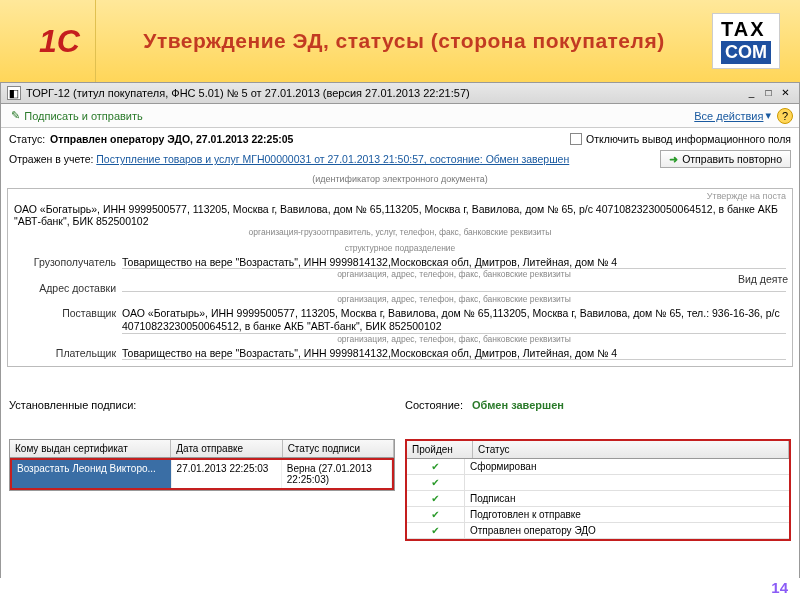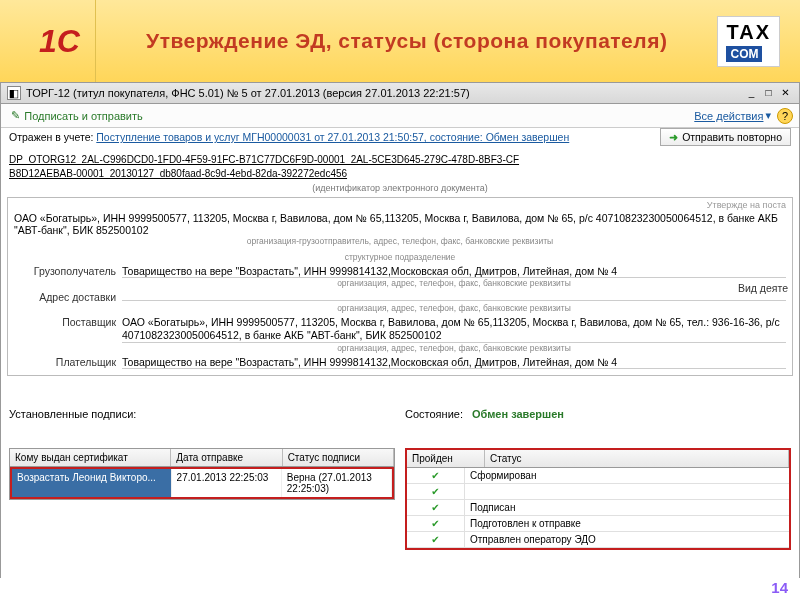--- a/index.html
+++ b/index.html
@@ -30,21 +30,21 @@
     line-height: 1.25;
     letter-spacing: 0.5px;
   }
   .logo-taxcom {
     margin-right: 20px;
     background: #fff;
     padding: 4px 8px;
     border: 1px solid #ccc;
   }
   .logo-taxcom .tax { font-size: 20px; font-weight: bold; color: #000; letter-spacing: 2px; }
-  .logo-taxcom .com { background: #1e50a0; color: #fff; font-size: 12px; font-weight: bold; padding: 1px 4px; display: inline-block; }
+  .logo-taxcom .com { background: #1e50a0; color: #fff; font-size: 18px; font-weight: bold; padding: 1px 4px; display: inline-block; }
   
   .window {
     background: #f5f5f5;
     border: 1px solid #999;
     height: 496px;
   }
   .titlebar {
     background: linear-gradient(180deg, #e8e8e8, #d8d8d8);
     border-bottom: 1px solid #999;
     padding: 3px 6px;
@@ -109,29 +109,29 @@
   
   .signatures-section { display:flex; gap:10px; padding:6px 8px; }
   .sig-left { flex:1; }
   .sig-right { flex:1; }
   .sec-title { font-size:11px; margin-bottom:3px;margin-top:24px; }
   .sec-state { margin-left:6px; color:#2a7a2a; }
   
   .table { border:1px solid #999; font-size:10px; width:100%;margin-top:28px; }
   .th-row { display:flex; background:linear-gradient(#f8f8f8,#e8e8e8); border-bottom:1px solid #999; }
   .th { padding:3px 5px; border-right:1px solid #bbb; }
-  .td-row { display:flex;justify-content:center; }
+  .td-row { display:flex; }
   .td { padding:3px 5px; border-right:1px solid #eee; }
   .sig-table .th:nth-child(1){width:42%;} .sig-table .th:nth-child(2){width:29%;} .sig-table .th:nth-child(3){width:29%;}
   .sig-table .td:nth-child(1){width:42%;} .sig-table .td:nth-child(2){width:29%;} .sig-table .td:nth-child(3){width:29%;}
   .sig-table .td-row { background:#3a6ea5; color:#fff; border:2px solid #c41e1e; }
   .sig-table .td:nth-child(2), .sig-table .td:nth-child(3){ background:#fff; color:#000; }
   
   .state-table { border:2px solid #c41e1e; }
-  .state-table .th:nth-child(1){width:78px;} .state-table .th:nth-child(2){flex:1;}
+  .state-table .th:nth-child(1){width:66px;} .state-table .th:nth-child(2){flex:1;}
   .state-row { display:flex; border-bottom:1px solid #e0e0e0; }
   .state-row .chk { width:58px; text-align:center; color:#2a9a2a; padding:2px; border-right:1px solid #e0e0e0; }
   .state-row .stxt { flex:1; padding:2px 5px; }
   
   .slide-num { position:absolute; bottom:4px; right:12px; color:#8b5cf6; font-size:15px; font-weight:bold; }
 </style>
 </head>
 <body>
 
 <div class="header">
@@ -159,43 +159,47 @@
       <span>✎</span>
       <span>Подписать и отправить</span>
     </div>
     <div class="spacer"></div>
     <span class="link">Все действия</span>
     <span style="color:#1a5aa0;margin-left:2px">▾</span>
     <div class="help">?</div>
   </div>
 
   <div class="body-area">
+    <div class="status-row">
+      <span class="lbl">Статус:</span>
+      <span class="val">Отправлен оператору ЭДО, 27.01.2013 22:25:05</span>
+      <div class="cb-wrap">
+        <div class="cb"></div>
+        <span>Отключить вывод информационного поля</span>
+      </div>
+    </div>
 
     <div class="status-row" style="padding-top:0">
       <div class="reflected" style="padding:0">
         <span>Отражен в учете:</span>
         <span class="link">Поступление товаров и услуг МГН00000031 от 27.01.2013 21:50:57, состояние: Обмен завершен</span>
       </div>
       <div class="spacer"></div>
       <div class="btn-resend">
         <span class="arrow-green">➜</span>
         <span>Отправить повторно</span>
       </div>
     </div>
 
-    <div class="docid">
-      <div>DP_OTORG12_2AL-C996DCD0-1FD0-4F59-91FC-B71C77DC6F9D-00001_2AL-5CE3D645-279C-478D-8BF3-CF</div>
-      <div>B8D12AEBAB-00001_20130127_db80faad-8c9d-4ebd-82da-392272edc456</div>
-    </div>
     <div class="docid-label">(идентификатор электронного документа)</div>
 
     <div class="panel">
       <div class="utv">Утвержде на поста</div>
       <div style="margin-top:10px">ОАО «Богатырь», ИНН 9999500577, 113205, Москва г, Вавилова, дом № 65,113205, Москва г, Вавилова, дом № 65, р/с 40710823230050064512, в банке АКБ "АВТ-банк", БИК 852500102</div>
-      <div class="small-gray">организация-грузоотправитель, адрес, телефон, факс, банковские реквизиты</div>
+      <div class="small-gray">организация-грузоотправитель, услуг, телефон, факс, банковские реквизиты</div>
       <div class="small-gray" style="margin-top:6px">структурное подразделение</div>
       <div class="right-lbl" style="top:84px">Вид деяте</div>
 
       <div class="field-row">
         <div class="field-lbl">Грузополучатель</div>
         <div class="field-val">Товарищество на вере "Возрастать", ИНН 9999814132,Московская обл, Дмитров, Литейная, дом № 4</div>
       </div>
       <div class="small-gray" style="margin-left:108px">организация, адрес, телефон, факс, банковские реквизиты</div>
 
       <div class="field-row">

